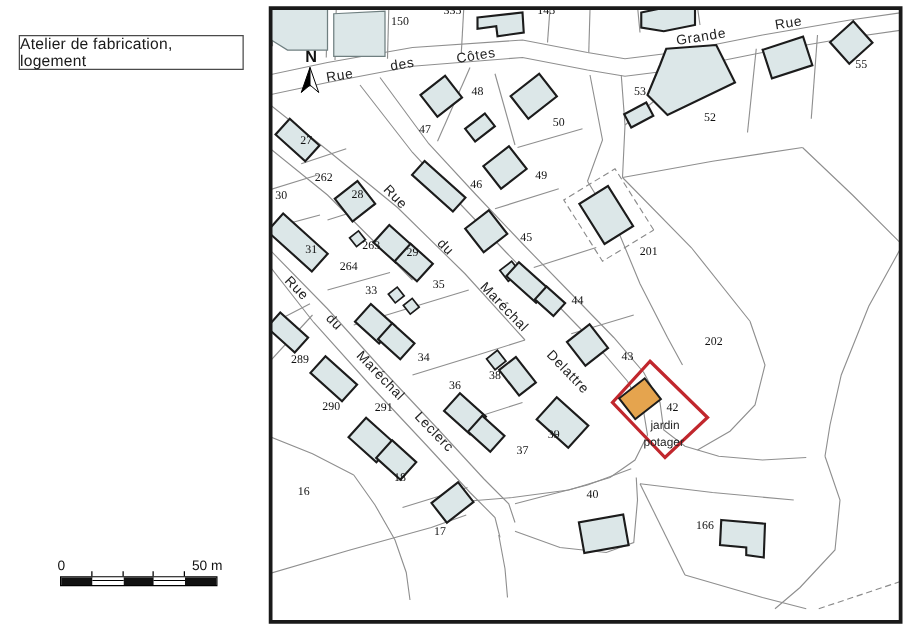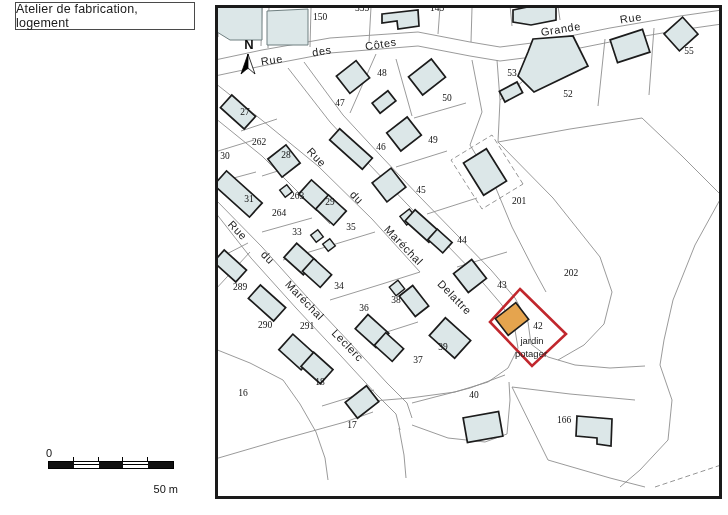--- a/index.html
+++ b/index.html
@@ -1,25 +1,25 @@
 <!DOCTYPE html>
 <html><head>
 <meta charset="utf-8">
 <style>
   html,body{margin:0;padding:0;background:#ffffff;}
   .page{position:relative;width:728px;height:515px;background:#fff;overflow:hidden;
         font-family:"Liberation Sans",sans-serif;}
-  .title-box{position:absolute;left:15px;top:2px;width:178px;height:26px;
+  .title-box{position:absolute;left:15px;top:28px;width:178px;height:26px;
         border:1px solid #4a4a4a;background:#fff;display:flex;align-items:center;justify-content:center;
         font-size:12.5px;color:#1a1a1a;letter-spacing:.2px;}
   #scene{position:absolute;left:0;top:0;}
   .scalebar{position:absolute;left:48px;top:447px;width:126px;height:26px;}
   .scalebar .lab{position:absolute;top:0;font-size:11px;color:#111;}
   .scalebar .lab.start{left:-2px;}
-  .scalebar .lab.end{right:-4px;margin-top:36px;}
+  .scalebar .lab.end{right:-4px;}
   .scalebar .bar{position:absolute;left:0;top:14px;width:124px;height:6px;
         border:1px solid #000;display:flex;box-sizing:content-box;}
   .scalebar .seg{flex:1 1 0;height:100%;}
   .scalebar .tick{position:absolute;width:1px;height:4px;top:10px;background:#000;}
   svg text{user-select:none;}
 </style>
 </head>
 <body>
 
 <div class="page">

